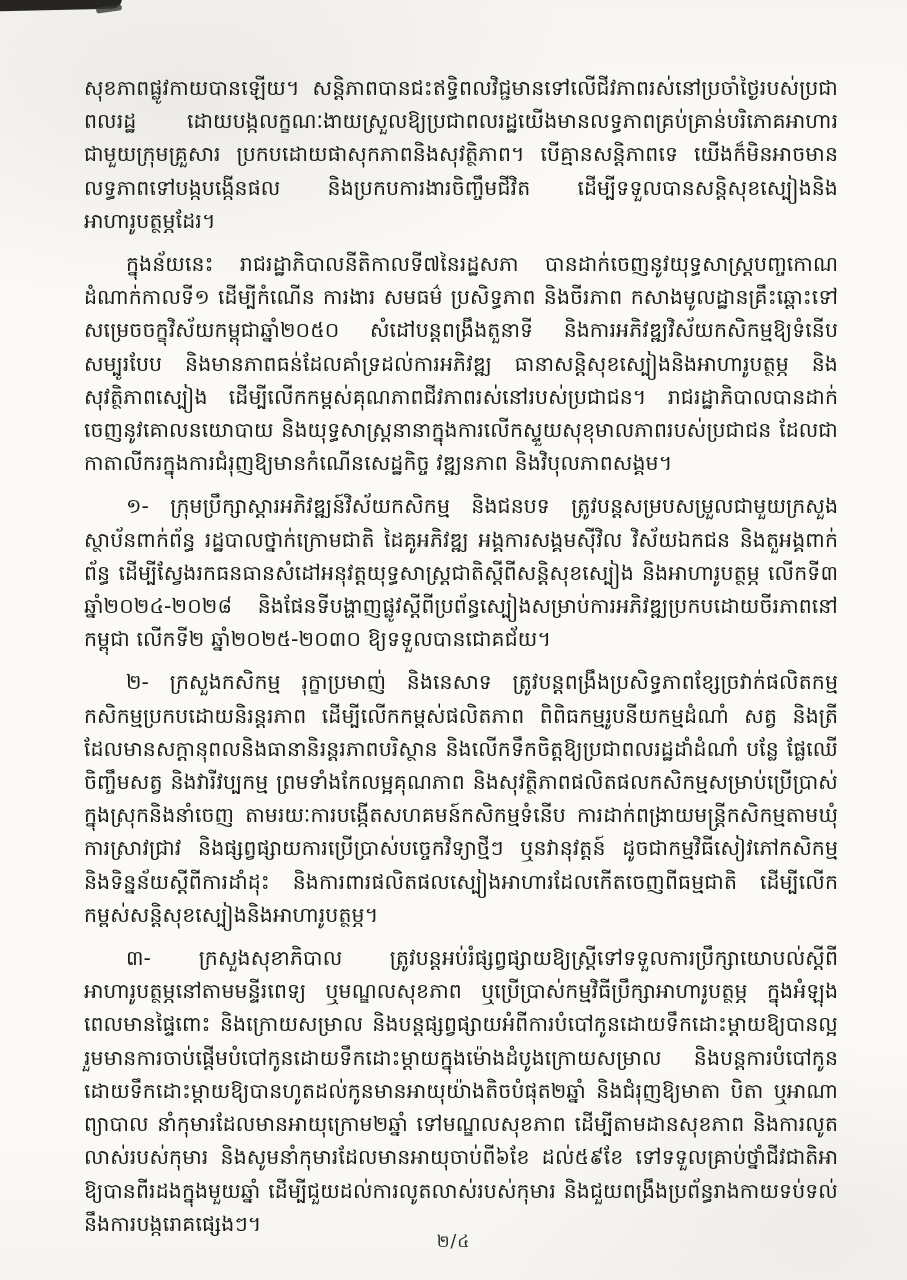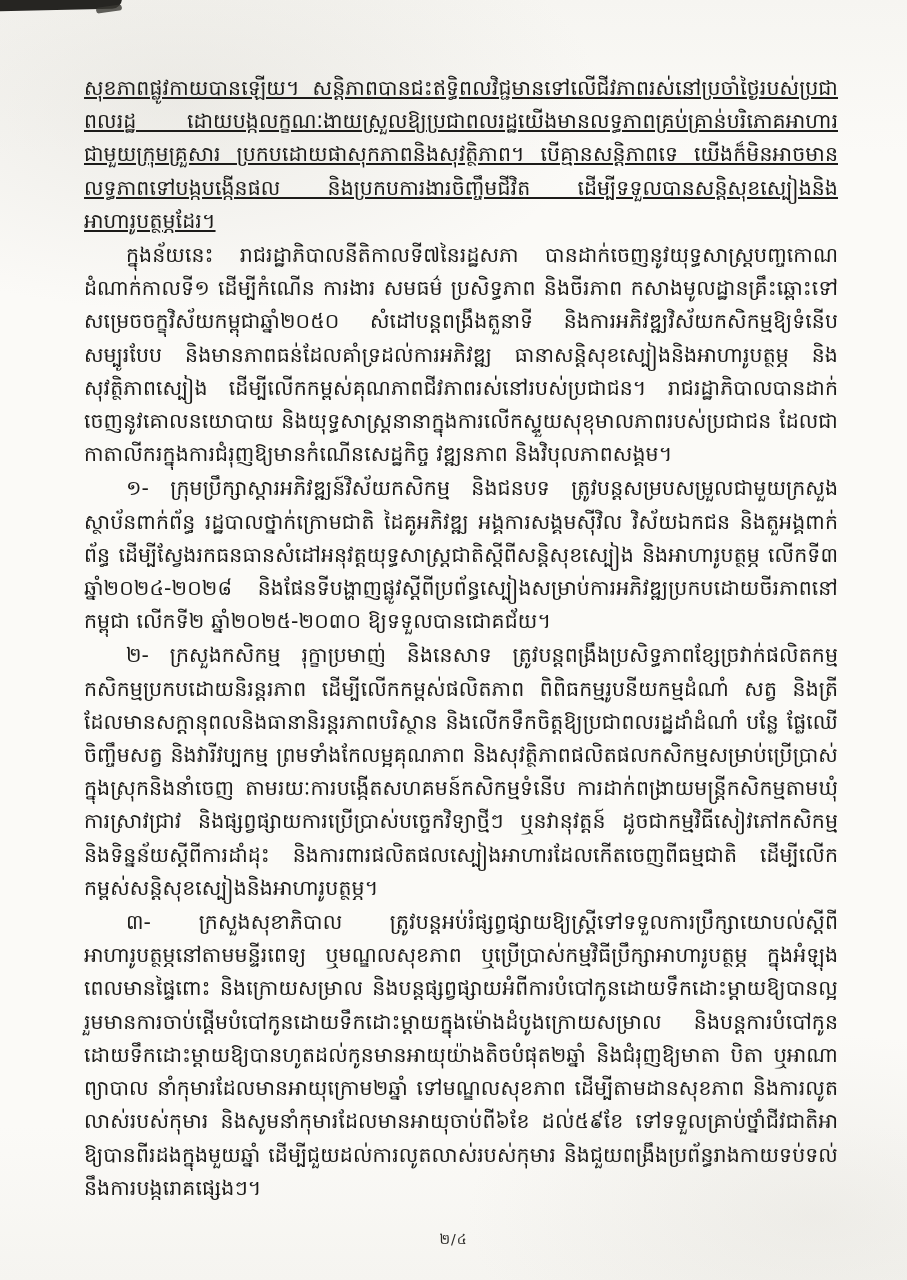--- a/index.html
+++ b/index.html
@@ -54,36 +54,35 @@
     letter-spacing: 0.1px;
   }
 
   .page-body p {
     margin: 0;
     text-indent: 42px;
   }
 
   .page-body p.no-indent {
     text-indent: 0;
-    text-decoration: underline;
   }
 
   .page-body p + p {
-    margin-top: 1px;
+    margin-top: 10px;
   }
 
   .bold { font-weight: bold; }
 
   .page-number {
     position: absolute;
     left: 0;
     top: 1230px;
     width: 907px;
     text-align: center;
-    font-size: 14px;
+    font-size: 17px;
     color: #2a2926;
     letter-spacing: 1px;
   }
 </style>
 </head>
 <body>
 
 <div class="scan-artifact"></div>
 <div class="scan-artifact2"></div>
 

